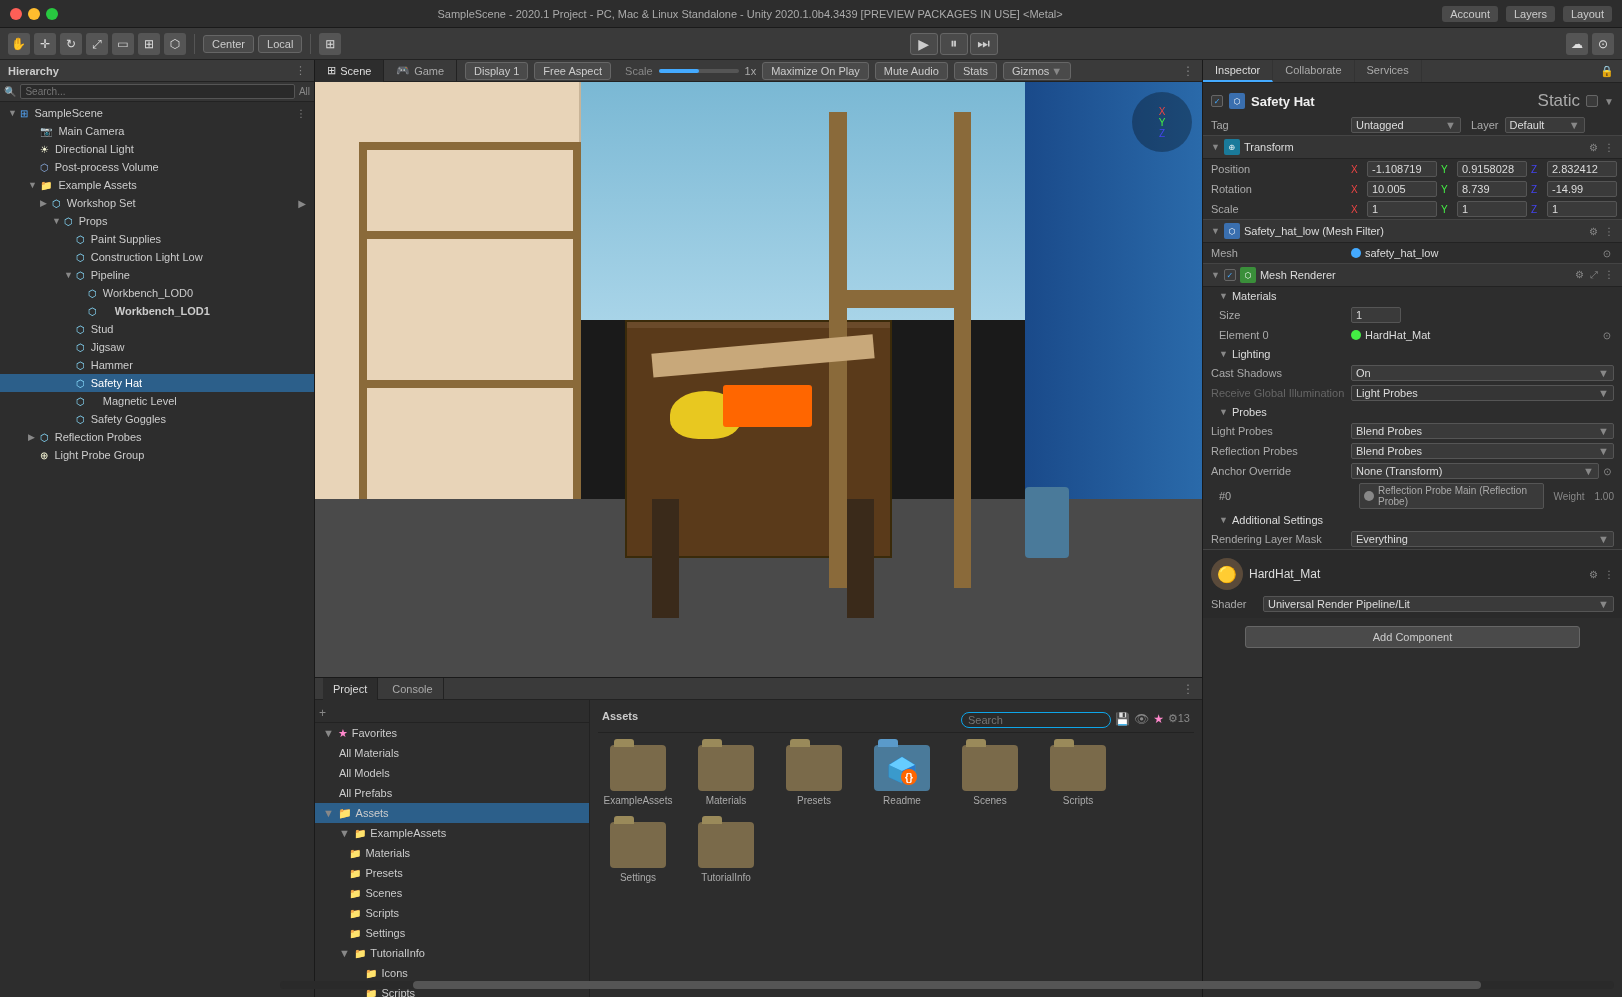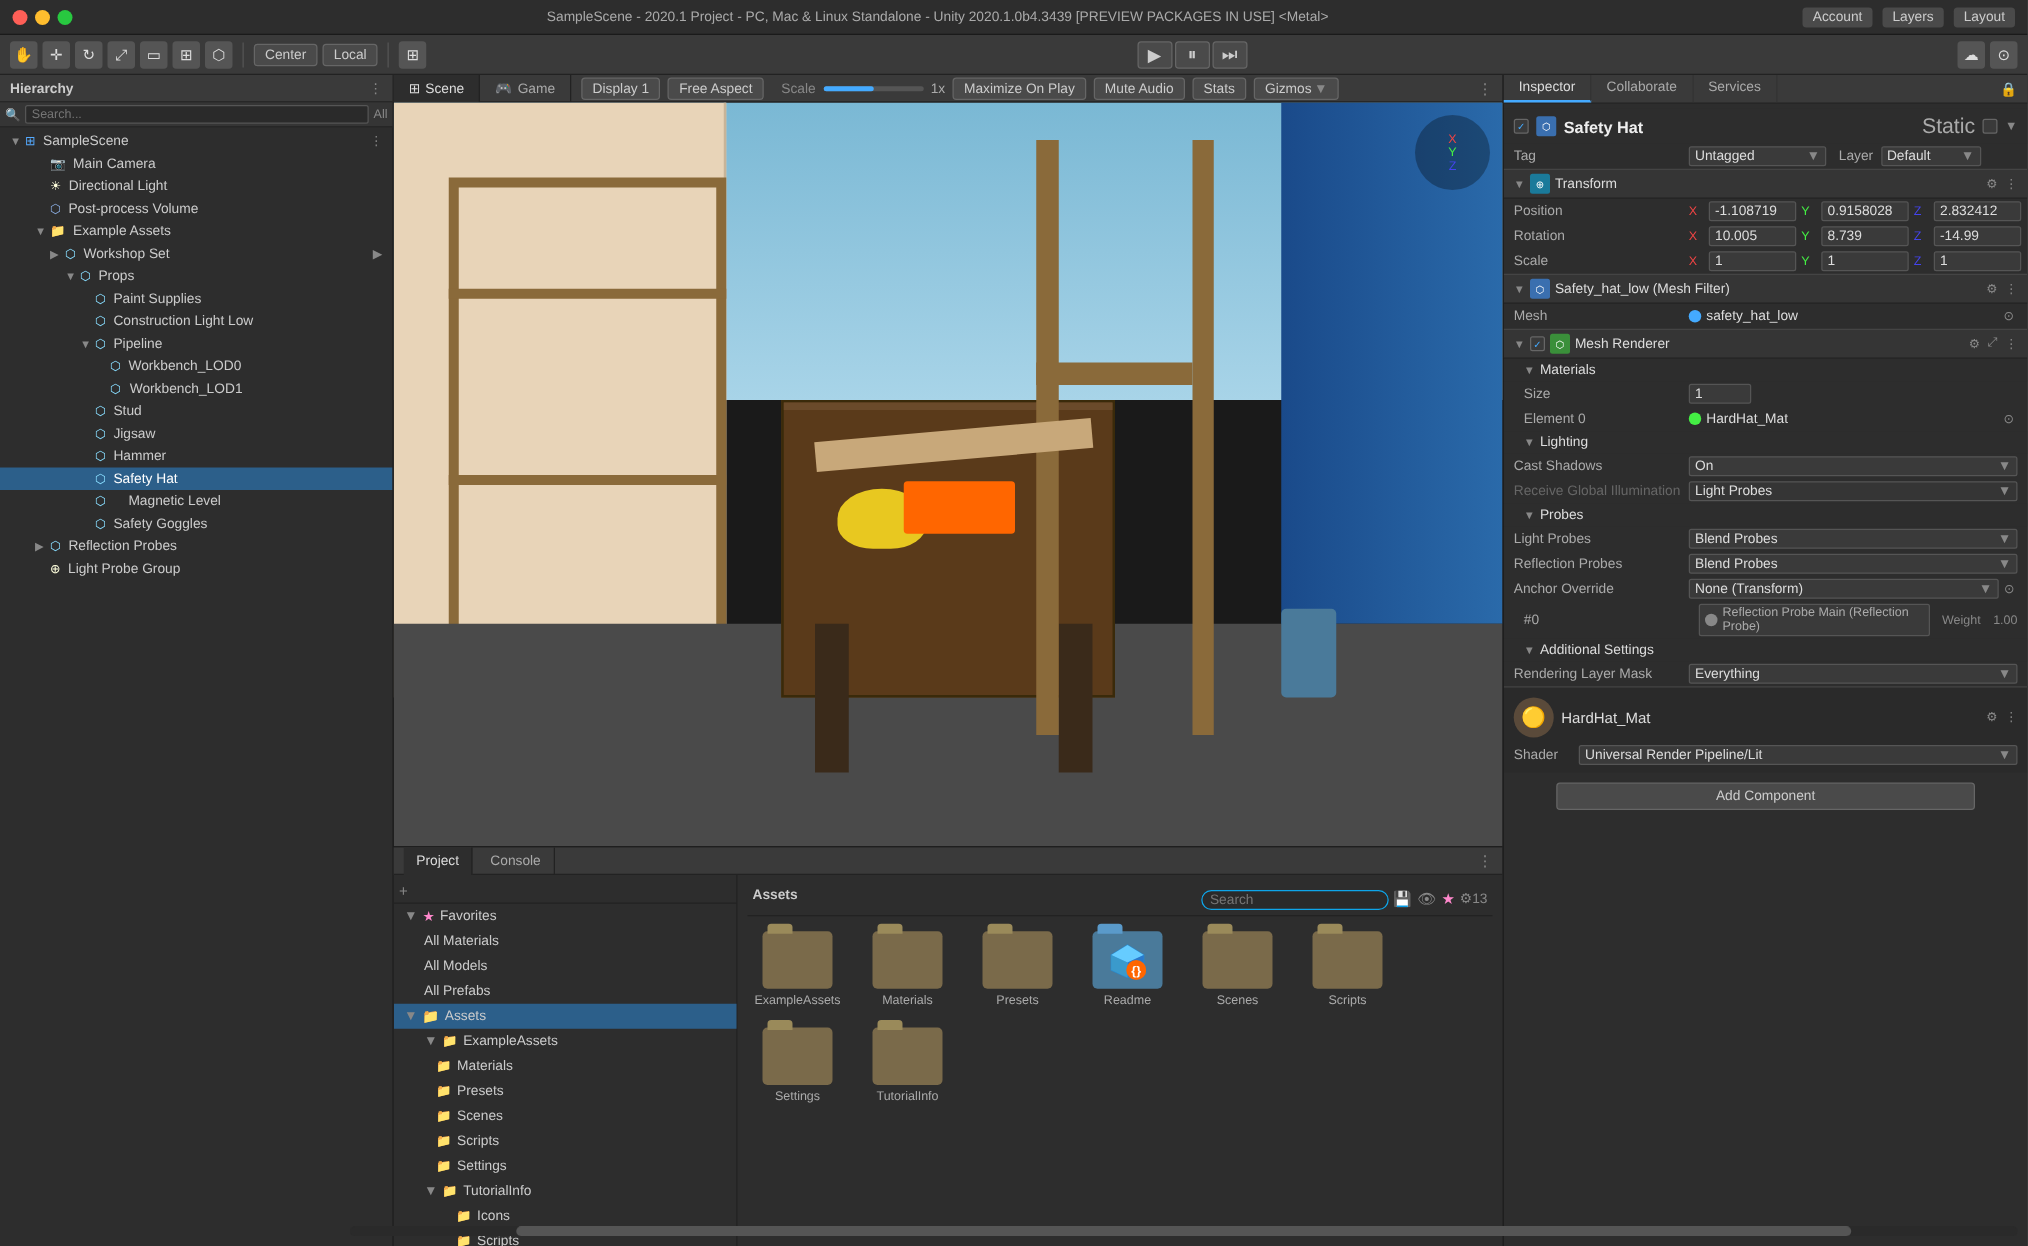--- a/index.html
+++ b/index.html
@@ -682,21 +682,21 @@
         <span style="margin-left:4px;">Pipeline</span>
       </div>
       <div class="tree-item indent6">
         <span class="tree-arrow"></span>
         <span style="color:#8df;font-size:10px;">⬡</span>
         <span style="margin-left:4px;">Workbench_LOD0</span>
       </div>
       <div class="tree-item indent6">
         <span class="tree-arrow"></span>
         <span style="color:#8df;font-size:10px;">⬡</span>
-        <span style="margin-left:5px;">Workbench_LOD1</span>
+        <span style="margin-left:16px;font-weight:bold;">Workbench_LOD1</span>
       </div>
       <div class="tree-item indent5">
         <span class="tree-arrow"></span>
         <span style="color:#8df;font-size:10px;">⬡</span>
         <span style="margin-left:4px;">Stud</span>
       </div>
       <div class="tree-item indent5">
         <span class="tree-arrow"></span>
         <span style="color:#8df;font-size:10px;">⬡</span>
         <span style="margin-left:4px;">Jigsaw</span>

